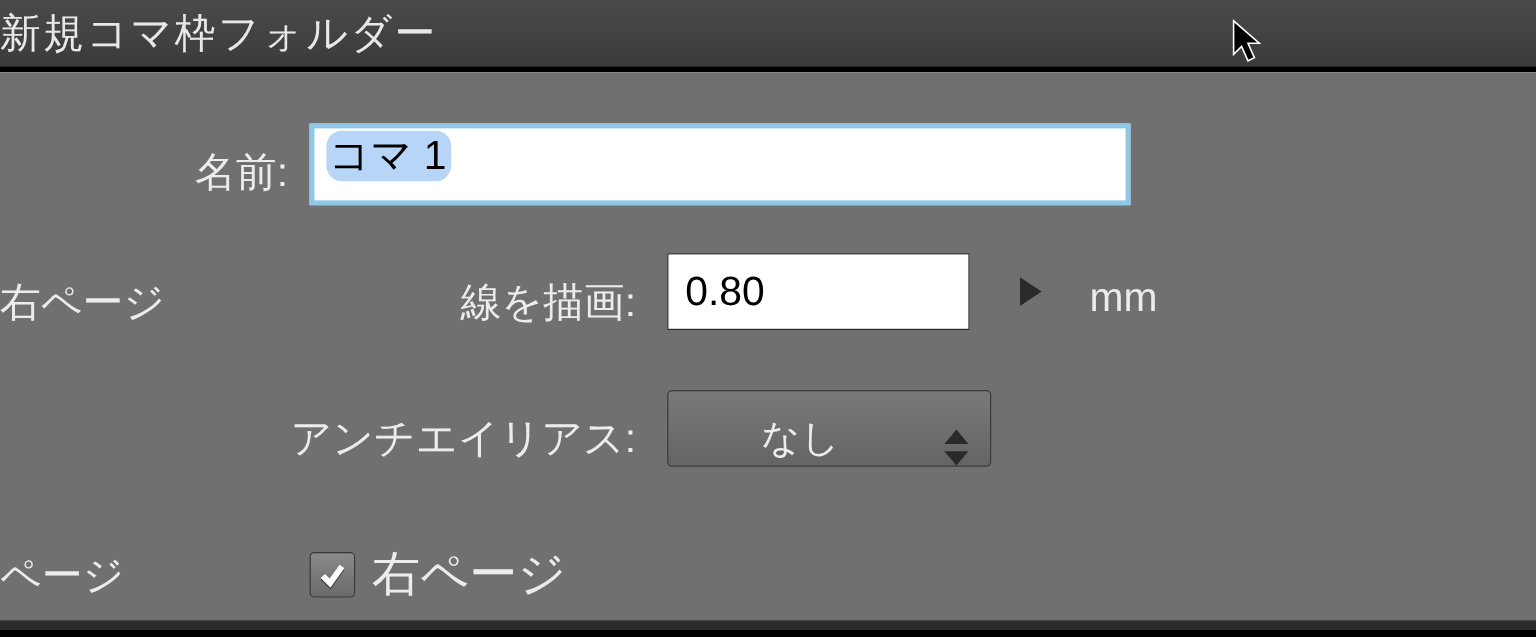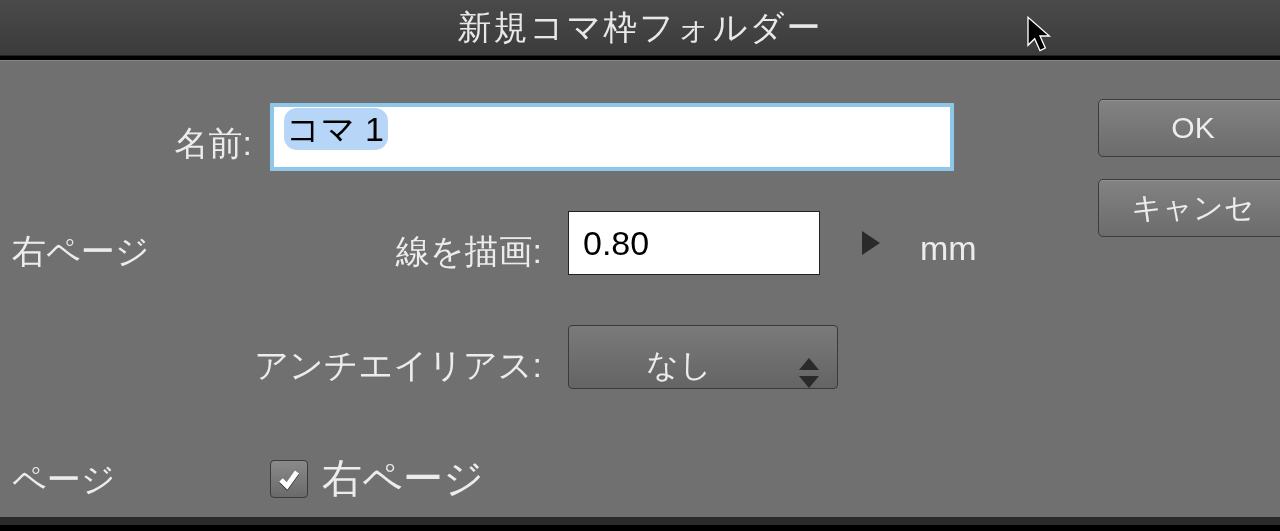--- a/index.html
+++ b/index.html
@@ -10,40 +10,39 @@
       font-family: "Hiragino Kaku Gothic Pro", "Meiryo", sans-serif;
       overflow: hidden;
       position: relative;
     }
     .titlebar {
       width: 100%;
       height: 56px;
       background: linear-gradient(#4a4a4a, #3b3b3b);
       display: flex;
       align-items: center;
-      justify-content: center;
       border-bottom: 1px solid #222;
     }
     .titlebar-text {
       color: #e8e8e8;
       font-size: 34px;
       letter-spacing: 2px;
     }
     .panel {
       position: absolute;
       top: 60px;
       left: 0;
       width: 1280px;
       height: 465px;
       background: #707070;
       border-top: 1px solid #888;
     }
     .main-area {
       position: absolute;
-      left: 12px;
+      left: 0;
       top: 0;
       width: 1080px;
       height: 100%;
     }
     .side-area {
       position: absolute;
       right: 0;
       top: 0;
       width: 190px;
       height: 100%;
@@ -222,27 +221,19 @@
       <div class="checkbox">
         <svg class="checkmark" viewBox="0 0 24 24">
           <polyline points="4,13 10,19 20,5"></polyline>
         </svg>
       </div>
       <span class="checkbox-label">右ページ</span>
     </div>
 
   </div>
 
-  <div class="side-area">
-    <div class="btn btn-ok">
-      <span>OK</span>
-    </div>
-    <div class="btn btn-cancel">
-      <span>キャンセ</span>
-    </div>
-  </div>
 
   <div class="lower-border"></div>
 </div>
 
 <svg class="cursor-arrow" viewBox="0 0 20 30">
   <path d="M1 1 L1 22 L6 17 L10 26 L14 24 L10 15 L17 15 Z" fill="#000" stroke="#fff" stroke-width="1"></path>
 </svg>
 
 </body></html>

